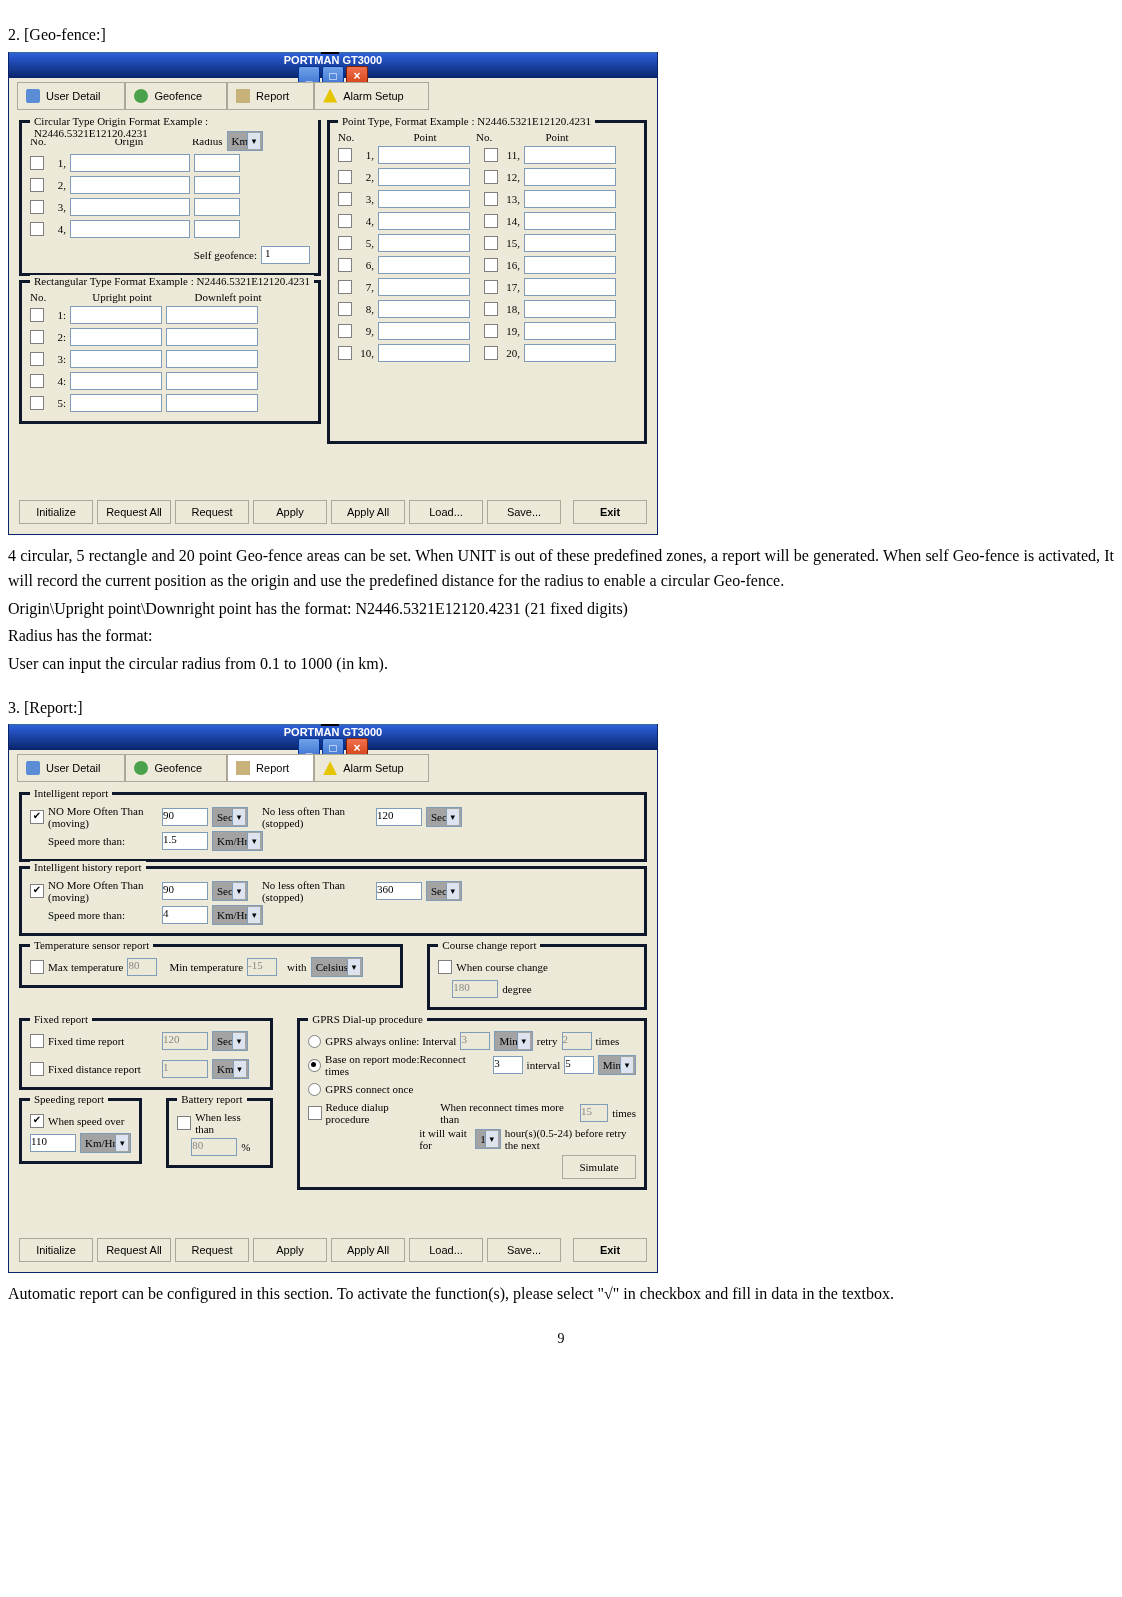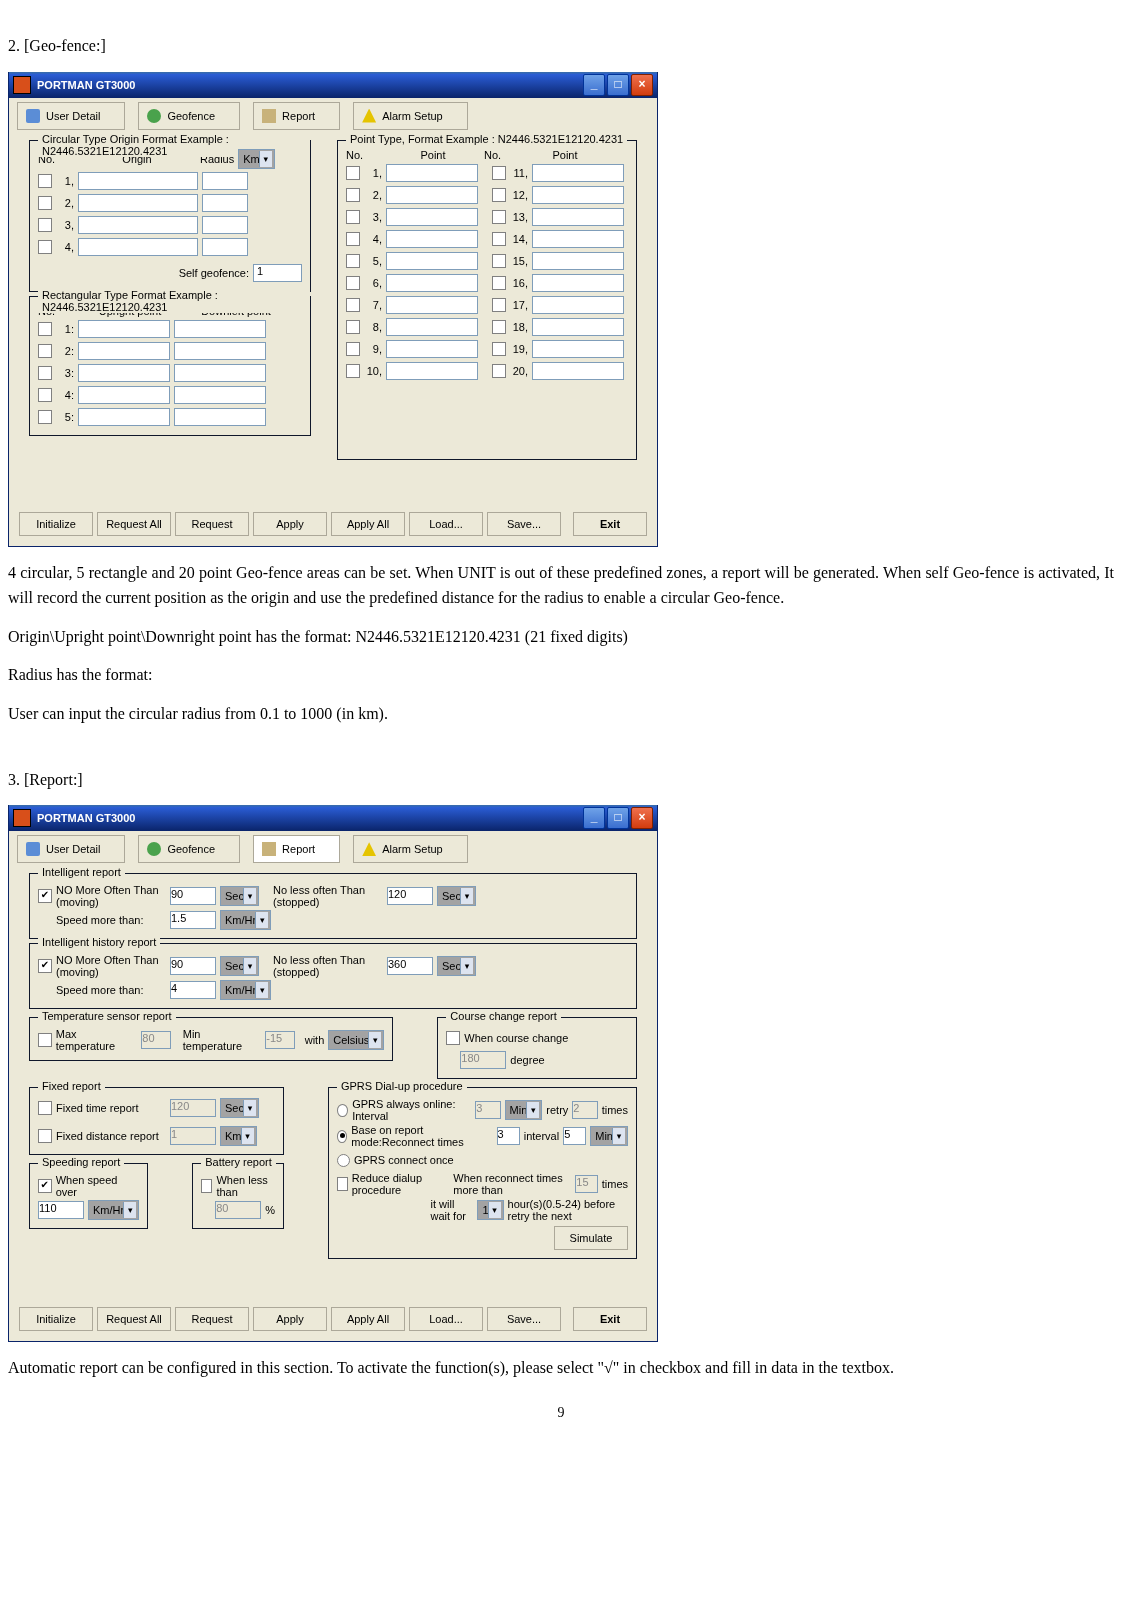--- a/index.html
+++ b/index.html
@@ -4,21 +4,21 @@
 <style>
   body {
     font-family: "Times New Roman", serif;
     font-size: 16px;
     margin: 0;
     padding: 20px 8px;
     width: 1106px;
     color: #000;
     background: #fff;
   }
-  .doc-text { font-size: 16px; line-height: 1.6; margin: 13px 0; }
+  .doc-text { font-size: 16px; line-height: 1.6; margin: 2px 0; }
   .justify { text-align: justify; }
   .page-num { text-align: center; font-size: 14px; margin-top: 24px; }
 
   
   .xp-window {
     width: 648px;
     background: #ece9d8;
     border: 1px solid #0a246a;
     border-top: none;
     font-family: Tahoma, Arial, sans-serif;
@@ -27,20 +27,21 @@
     margin: 4px 0 8px 0;
   }
   .xp-titlebar {
     height: 26px;
     background: linear-gradient(#3a6ea5,#2a5cd4 10%,#0a246a);
     color: #fff;
     display: flex;
     align-items: center;
     padding: 0 4px;
     font-weight: bold;
+    flex-direction: column;
   }
   .xp-titlebar .app-icon {
     width: 16px; height: 16px;
     background: #d84f1a;
     margin-right: 6px;
     border: 1px solid #000;
   }
   .xp-titlebar .title { flex: 1; }
   .xp-title-buttons { display: flex; gap: 2px; }
   .xp-title-btn {
@@ -55,21 +56,21 @@
   }
   .xp-close {
     background: linear-gradient(#ef704d,#d23c0e);
     border-color: #802000;
   }
 
   
   .xp-toolbar {
     display: flex;
     padding: 4px 8px 2px 8px;
-    gap: 13px;
+    gap: 0;
   }
   .tb-tab {
     display: flex; align-items: center; gap: 6px;
     padding: 4px 24px 4px 8px;
     border: 1px solid #aca899;
     background: #ece9d8;
     height: 18px;
     font-size: 11px;
   }
   .tb-tab.active { background: #fff; }
@@ -78,24 +79,25 @@
     display: inline-block;
   }
   .icon-user { background: #5b8dd6; border-radius: 2px; }
   .icon-geo  { background: #4aa24c; border-radius: 50%; }
   .icon-rep  { background: #c8b27a; }
   .icon-alarm{ background: #e5c400; clip-path: polygon(50% 0,100% 100%,0 100%); }
 
   .xp-client { padding: 4px 10px 8px 10px; }
 
   .groupbox {
-    border: 1px solid #0f172a;
+    border: 3px solid #0f172a;
     padding: 8px 8px 6px 8px;
-    margin: 4px 10px;
+    margin: 4px 0;
     position: relative;
+    font-family: Liberation Serif, serif;
   }
   .groupbox > .legend {
     position: absolute;
     top: -8px; left: 8px;
     background: #ece9d8;
     padding: 0 4px;
     font-size: 11px;
   }
 
   .row { display: flex; align-items: center; gap: 4px; margin: 2px 0; min-height: 20px; }

